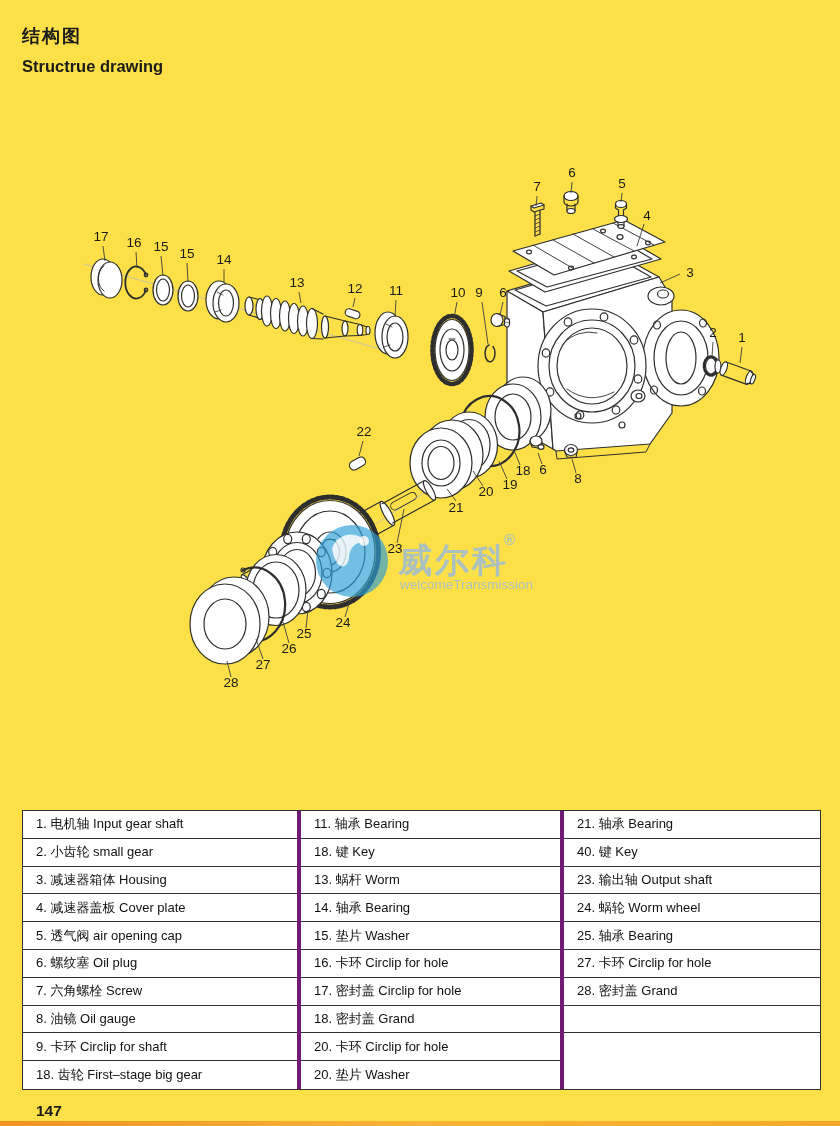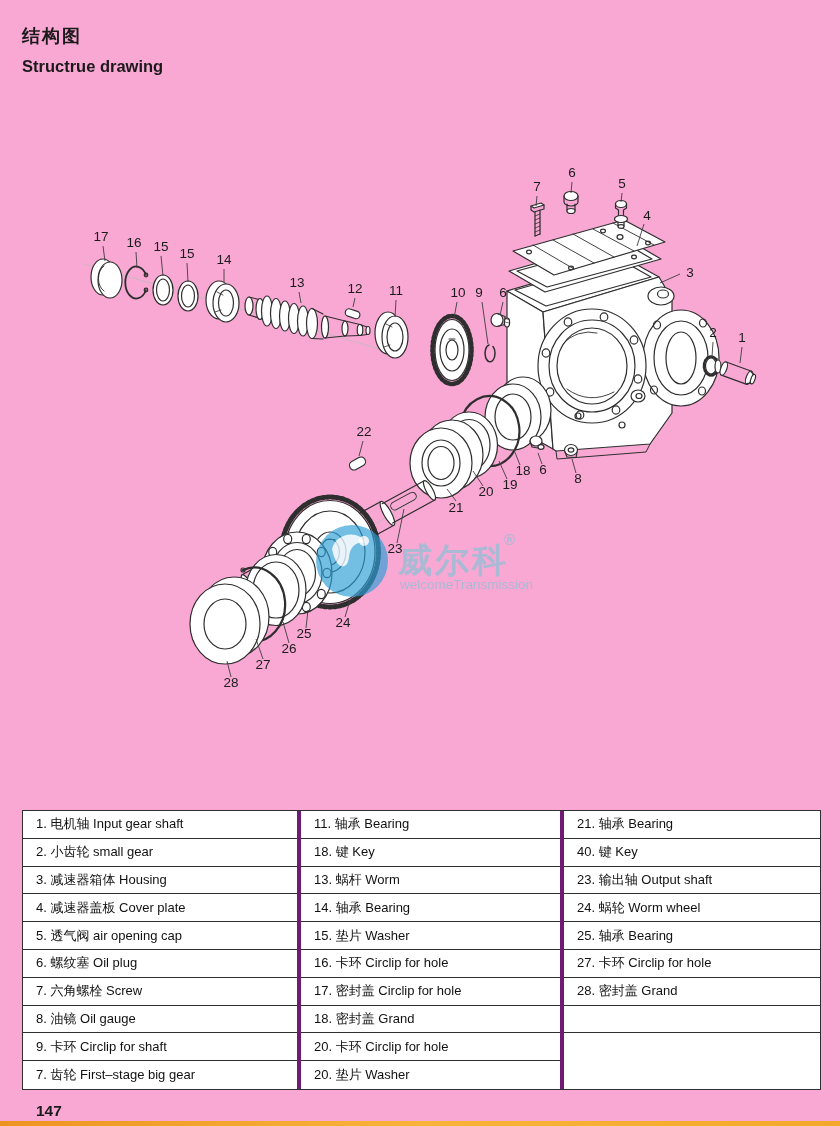--- a/index.html
+++ b/index.html
@@ -1,16 +1,16 @@
 <!DOCTYPE html>
 <html><head>
 <meta charset="utf-8">
 <style>
   html,body{margin:0;padding:0;background:#fff;}
-  .page{position:relative;width:840px;height:1126px;background:#f9a8d4;overflow:hidden;
+  .page{position:relative;width:840px;height:1126px;background:#fde047;overflow:hidden;
         font-family:"Liberation Sans","DejaVu Sans",sans-serif;color:#1a1a1a;}
   .hdr{position:absolute;left:22px;top:24px;}
   .hdr .zh{font-size:18px;font-weight:bold;letter-spacing:2px;margin:0 0 9px 0;}
   .hdr .en{font-size:16.5px;font-weight:bold;margin:0;}
   svg.diagram{position:absolute;left:0;top:0;width:840px;height:770px;display:block;}
   svg text{font-family:"Liberation Sans","DejaVu Sans",sans-serif;}
   .callout{font-size:13.5px;fill:#1b1b1b;text-anchor:middle;}
   .leader{stroke:#3c3c3c;stroke-width:0.9;fill:none;}
   .wm-cn{font-size:34px;font-weight:bold;fill:#9dbcd4;letter-spacing:3px;}
   .wm-reg{font-size:15px;font-weight:bold;fill:#9dbcd4;}
@@ -368,21 +368,21 @@
     <div class="col">
         <div class="cell">1. 电机轴 Input gear shaft</div>
         <div class="cell">2. 小齿轮 small gear</div>
         <div class="cell">3. 减速器箱体 Housing</div>
         <div class="cell">4. 减速器盖板 Cover plate</div>
         <div class="cell">5. 透气阀 air opening cap</div>
         <div class="cell">6. 螺纹塞 Oil plug</div>
         <div class="cell">7. 六角螺栓 Screw</div>
         <div class="cell">8. 油镜 Oil gauge</div>
         <div class="cell">9. 卡环 Circlip for shaft</div>
-        <div class="cell">7. 齿轮 First–stage big gear</div>
+        <div class="cell">18. 齿轮 First–stage big gear</div>
       </div>
     <div class="col">
         <div class="cell">11. 轴承 Bearing</div>
         <div class="cell">18. 键 Key</div>
         <div class="cell">13. 蜗杆 Worm</div>
         <div class="cell">14. 轴承 Bearing</div>
         <div class="cell">15. 垫片 Washer</div>
         <div class="cell">16. 卡环 Circlip for hole</div>
         <div class="cell">17. 密封盖 Circlip for hole</div>
         <div class="cell">18. 密封盖 Grand</div>

